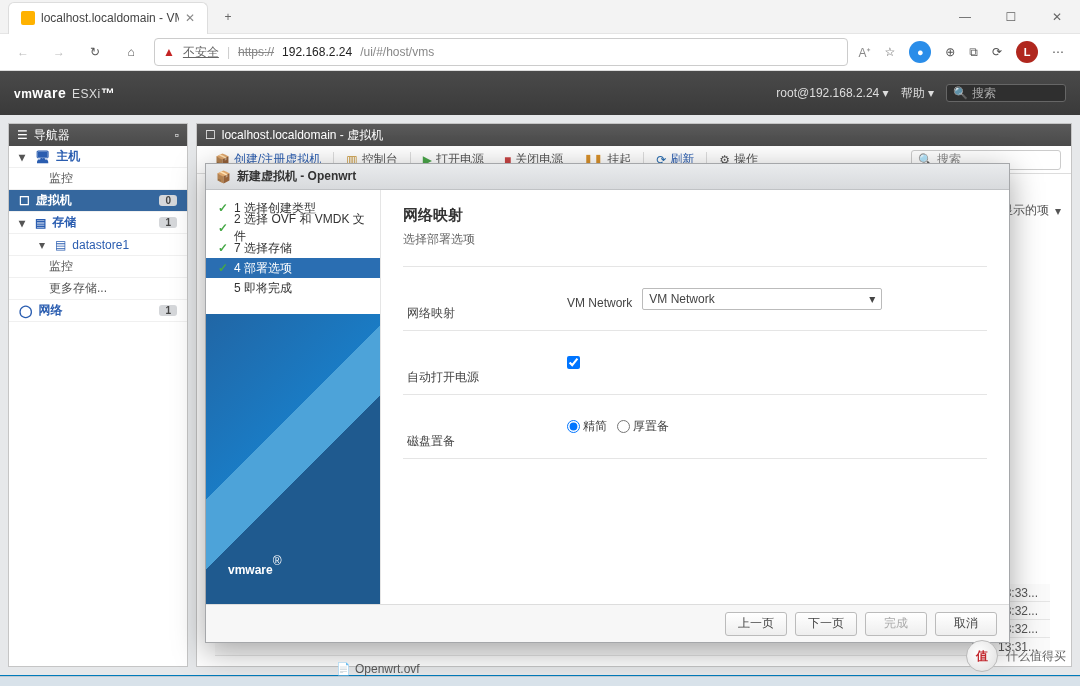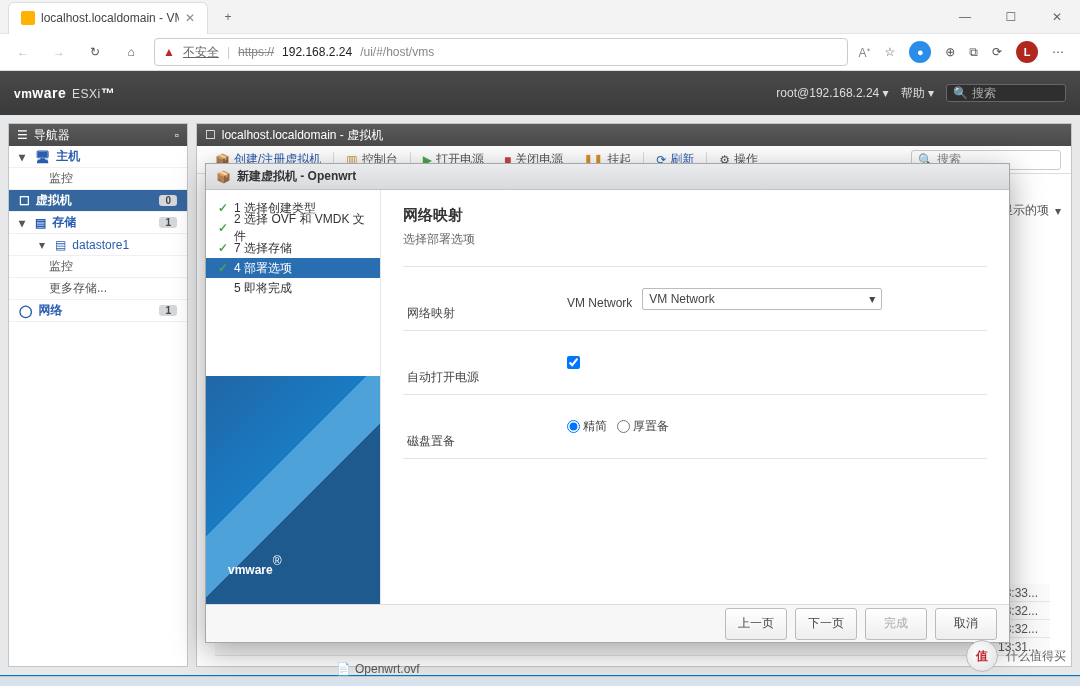--- a/index.html
+++ b/index.html
@@ -59,36 +59,36 @@
 
 
 .wizard { position: absolute; left: 205px; top: 163px; width: 805px; height: 480px; background: #fff; border: 1px solid #a5a7aa; box-shadow: 0 8px 30px rgba(0,0,0,0.35); display: flex; flex-direction: column; }
 .wizard-title { height: 26px; background: linear-gradient(#e9ebed,#d8dadd); border-bottom:1px solid #c0c2c5; display:flex; align-items:center; padding: 0 10px; gap: 6px; color: #333; font-weight: bold; }
 .wizard-body { flex: 1; display: flex; overflow: hidden; }
 .wizard-steps { width: 175px; background: #fff; border-right: 1px solid #e5e5e5; padding: 8px 0; position: relative; }
 .step { display: flex; align-items: center; gap: 6px; height: 20px; padding: 0 12px; color: #333; font-size: 12px; }
 .step .check { color: #46a846; font-weight: bold; }
 .step.active { background: #2a6eb2; color: #fff; }
 .step.pending .check { visibility: hidden; }
-.step-illustration { position: absolute; bottom: 0; left: 0; right: 0; height: 228px; background: linear-gradient(135deg, #2166a5 0%, #1a7bc4 40%, #4da3d9 40%, #4da3d9 55%, #1f5a8f 55%); }
+.step-illustration { position: absolute; bottom: 0; left: 0; right: 0; height: 290px; background: linear-gradient(135deg, #2166a5 0%, #1a7bc4 40%, #4da3d9 40%, #4da3d9 55%, #1f5a8f 55%); }
 .vmware-logo { position: absolute; bottom: 24px; left: 22px; color: #fff; font-size: 24px; font-weight: bold; }
 .vmware-logo .reg { font-size: 12px; font-weight: normal; vertical-align: super; }
 
 .wizard-content { flex: 1; padding: 16px 22px; }
 .wizard-content h3 { font-size: 15px; font-weight: bold; margin-bottom: 6px; color: #333; }
 .wizard-content .sub { color: #666; margin-bottom: 18px; }
 .form-row { display: flex; align-items: center; border-top: 1px solid #e5e5e5; padding: 8px 4px; }
 .form-row:last-child { border-bottom: 1px solid #e5e5e5; }
 .form-label { width: 160px; color: #444; margin-top: 30px; }
 .form-value { display: flex; align-items: flex-end; gap: 10px; color: #444; }
 .form-value label { display: flex; align-items: center; gap: 3px; }
 .vmselect { border: 1px solid #bbb; height: 22px; width: 240px; display: flex; align-items: center; justify-content: space-between; padding: 0 6px; color: #444; border-radius: 2px; }
 
 .wizard-footer { height: 38px; border-top: 1px solid #ddd; display: flex; align-items: center; justify-content: flex-end; gap: 8px; padding: 0 12px; background: #f7f7f7; }
-.wbtn { border: 1px solid #bbb; border-radius: 3px; height: 32px; min-width: 62px; background: linear-gradient(#fff,#eee); display: flex; align-items: center; justify-content: center; color: #444; }
+.wbtn { border: 1px solid #bbb; border-radius: 3px; height: 24px; min-width: 62px; background: linear-gradient(#fff,#eee); display: flex; align-items: center; justify-content: center; color: #444; }
 .wbtn.disabled { color: #aaa; }
 
 
 .bottom-tasks { position: absolute; left: 215px; right: 30px; bottom: 76px; height: 25px; background: linear-gradient(#5a5a5a,#4a4a4a); color:#fff; display:flex; align-items:center; padding:0 10px; }
 .task-rows { position:absolute; left:215px; right:30px; bottom:30px; }
 .task-row { height: 18px; border-bottom:1px solid #e5e5e5; background:#fafafa; display:flex; align-items:center; justify-content:flex-end; padding-right:12px; color:#555; font-size:11px; }
 
 
 .watermark { position: absolute; right: 14px; bottom: 14px; display: flex; align-items: center; gap: 8px; color: #666; font-size: 14px;}
 .watermark .badge-circle { width: 32px; height: 32px; border-radius: 50%; background: radial-gradient(circle at 40% 40%, #fff, #ddd); border:1px solid #bbb; display:flex; align-items:center; justify-content:center; color:#c2272d; font-weight:bold; }

